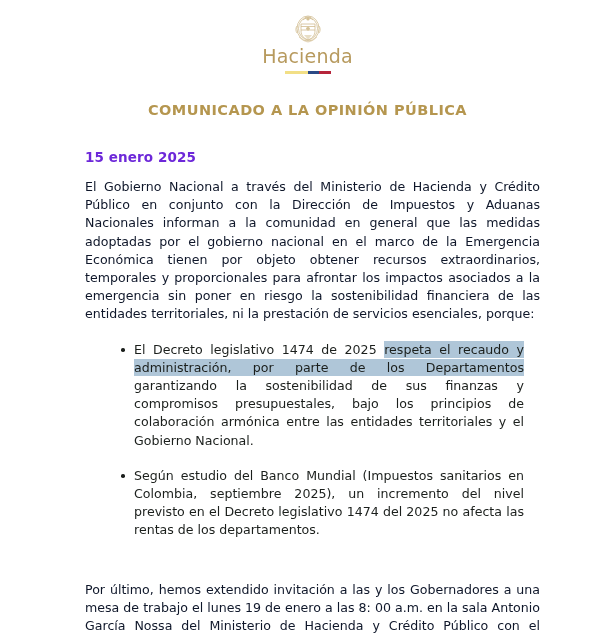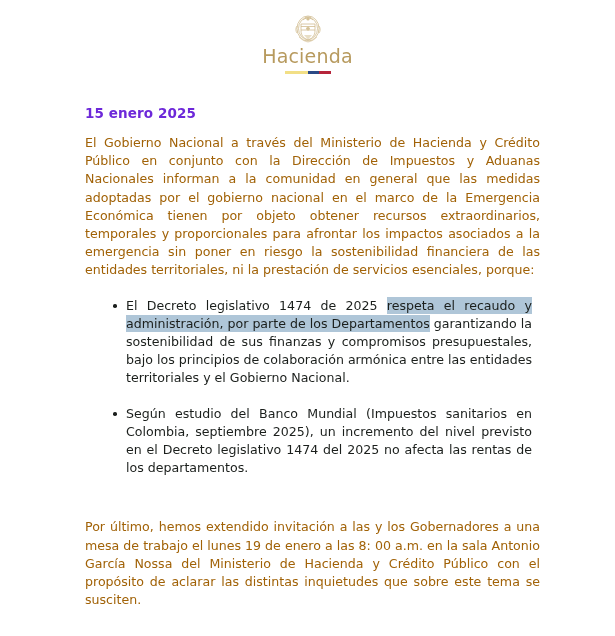--- a/index.html
+++ b/index.html
@@ -78,31 +78,31 @@
     font-size: 13.5px;
     font-weight: bold;
     color: #6d28d9;
     letter-spacing: 0.1px;
   }
 
   .para {
     margin-top: 13px;
     font-size: 12.6px;
     line-height: 18.2px;
-    color: #a16207;
+    color: #0f172a;
     text-align: justify;
     text-justify: inter-word;
   }
   .para-closing {
     margin-top: 0;
   }
 
   .bullets {
     list-style: none;
-    margin: 8px;
+    margin: 16px;
     padding: 0;
   }
   .bullet {
     position: relative;
     margin-top: 17px;
     padding-left: 33px;
     font-size: 12.6px;
     line-height: 18.2px;
     color: #1b1f1c;
     text-align: justify;
@@ -161,20 +161,21 @@
 
     <div class="brand-word">Hacienda</div>
 
     <div class="flag-bar">
       <span class="flag-yellow"></span>
       <span class="flag-blue"></span>
       <span class="flag-red"></span>
     </div>
   </div>
 
+  <div class="doc-title">COMUNICADO A LA OPINIÓN PÚBLICA</div>
 
   <div class="body-wrap">
 
     <div class="doc-date">15 enero 2025</div>
 
     <p class="para">El Gobierno Nacional a través del Ministerio de Hacienda y Crédito Público en conjunto con la Dirección de Impuestos y Aduanas Nacionales informan a la comunidad en general que las medidas adoptadas por el gobierno nacional en el marco de la Emergencia Económica tienen por objeto obtener recursos extraordinarios, temporales y proporcionales para afrontar los impactos asociados a la emergencia sin poner en riesgo la sostenibilidad financiera de las entidades territoriales, ni la prestación de servicios esenciales, porque:</p>
 
     <ul class="bullets bullets-block">
       <li class="bullet">
         <span>El Decreto legislativo 1474 de 2025 </span><mark class="hl">respeta el recaudo y administración, por parte de los Departamentos</mark><span> garantizando la sostenibilidad de sus finanzas y compromisos presupuestales, bajo los principios de colaboración armónica entre las entidades territoriales y el Gobierno Nacional.</span>

